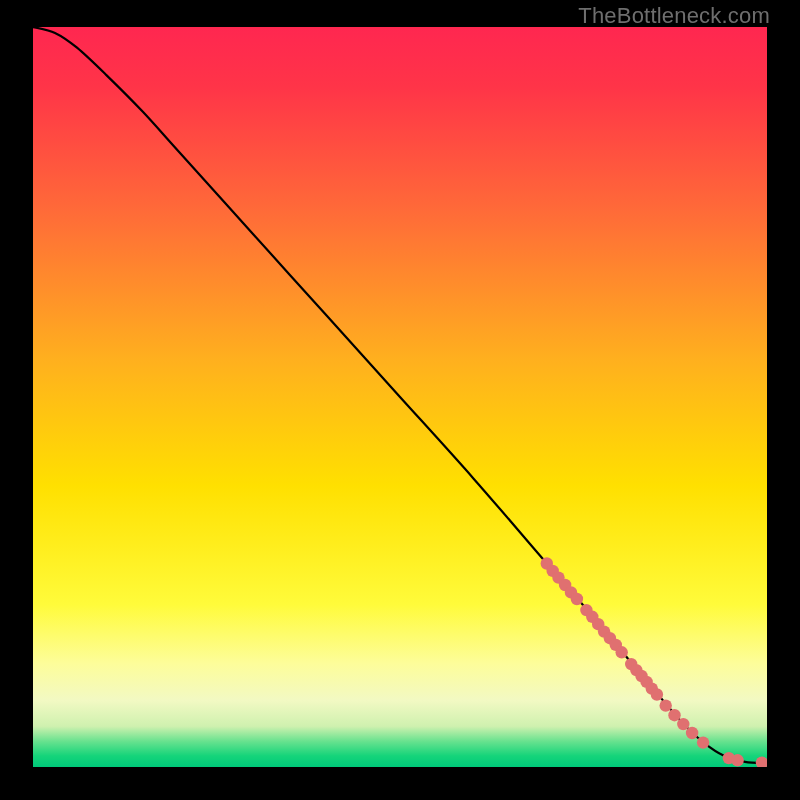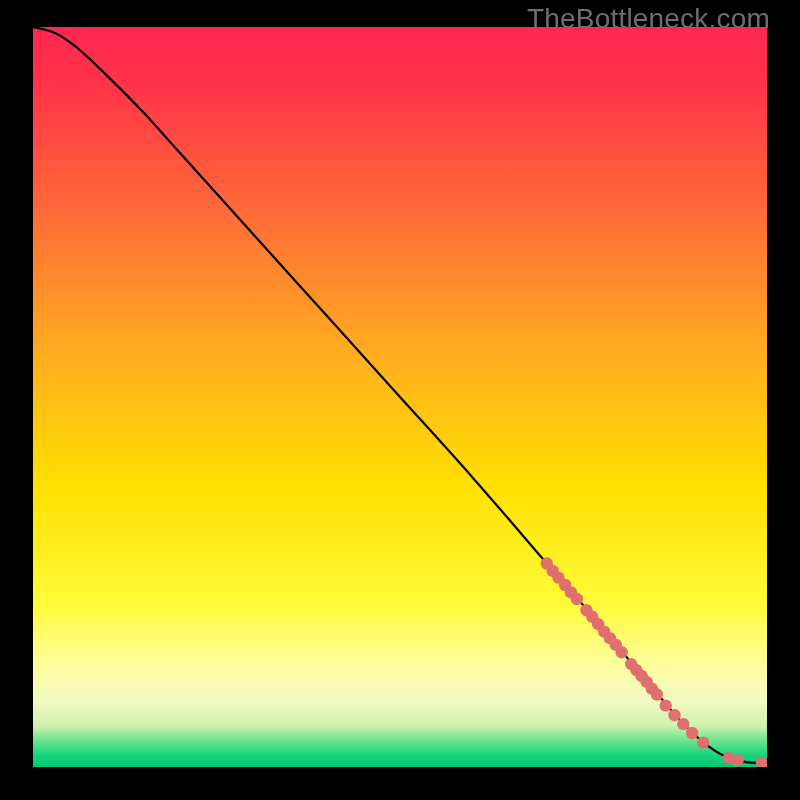--- a/index.html
+++ b/index.html
@@ -16,21 +16,21 @@
   left: 33px;
   top: 27px;
   width: 734px;
   height: 740px;
 }
 .watermark {
   position: absolute;
   top: 3px;
   right: 30px;
   color: #6e6e6e;
-  font-size: 28px;
+  font-size: 22px;
   font-weight: 500;
   letter-spacing: 0.2px;
 }
 svg { display: block; }
 </style>
 </head>
 <body>
 
 <div class="watermark">TheBottleneck.com</div>
 

